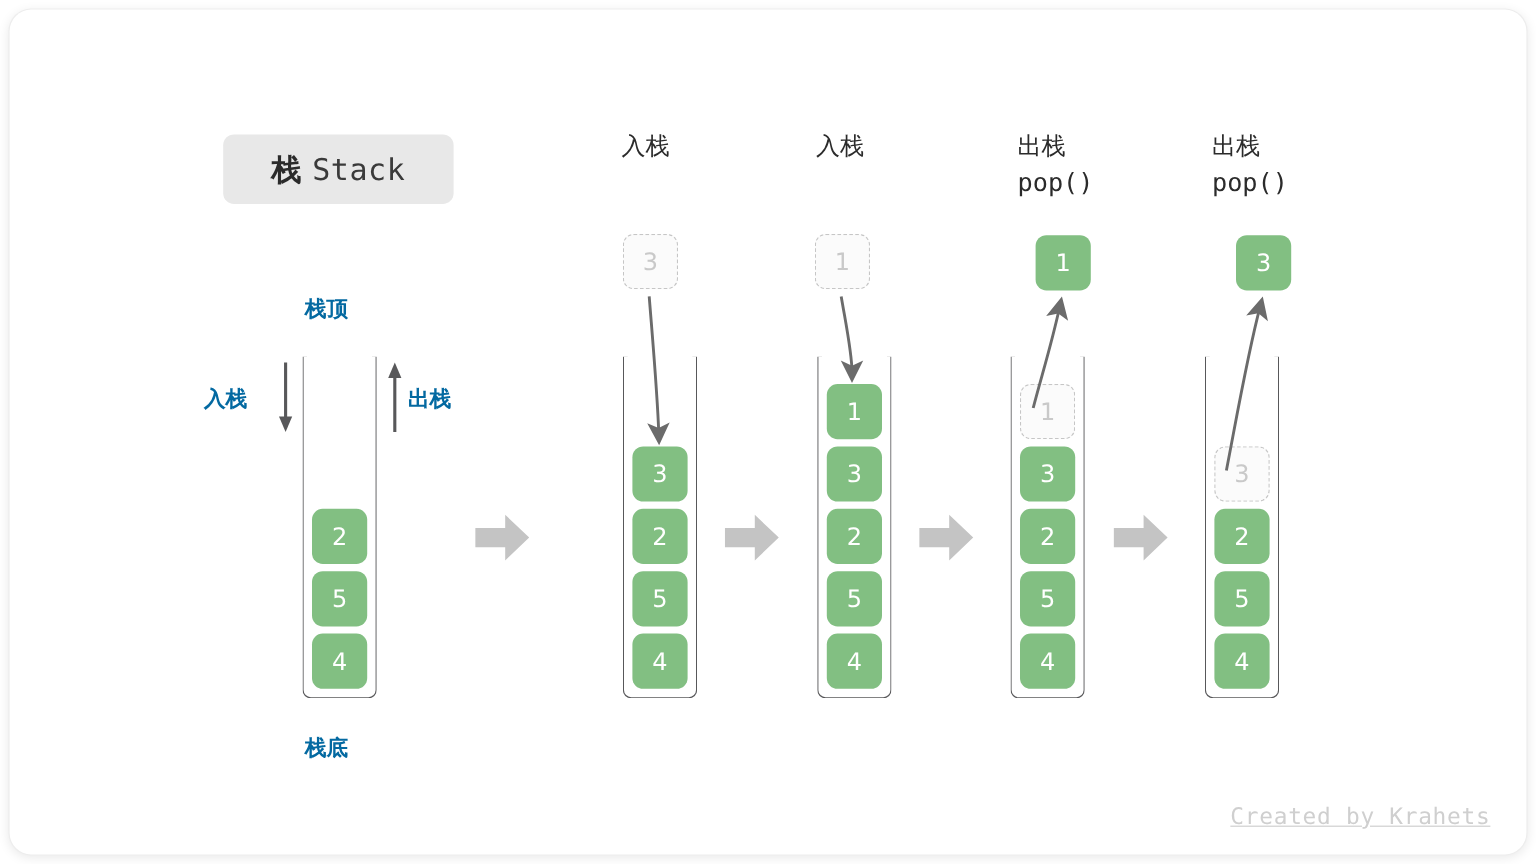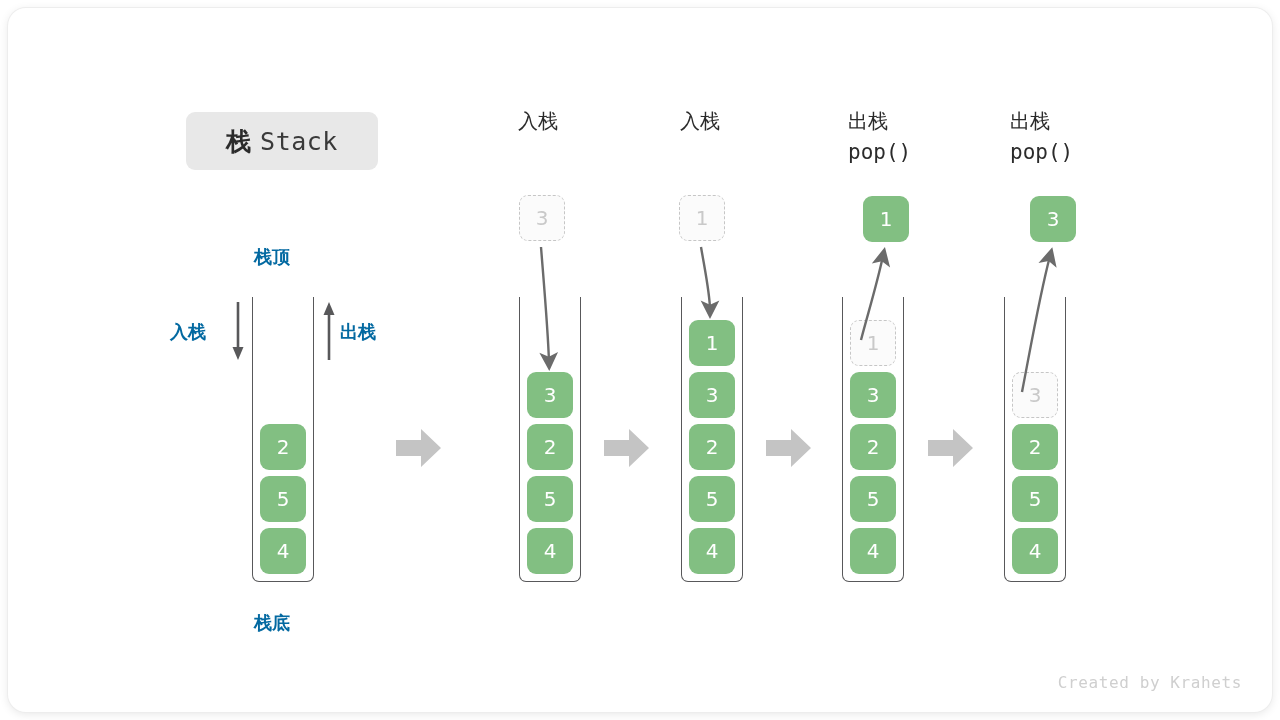--- a/index.html
+++ b/index.html
@@ -163,23 +163,24 @@
     width: 1280px; height: 720px;
     pointer-events: none;
   }
 
   
   .credit {
     position: absolute;
     right: 38px;
     bottom: 28px;
     font-family: "DejaVu Sans Mono", "Liberation Mono", monospace;
-    font-size: 16px;
+    font-size: 19px;
     color: #cfcfcf;
     letter-spacing: 0.6px;
+    text-decoration: underline;
   }
 </style>
 </head>
 <body>
 
 <div id="canvas">
   <div class="card"></div>
 
   <div class="title-badge">
     <span class="title-cn">栈</span>

